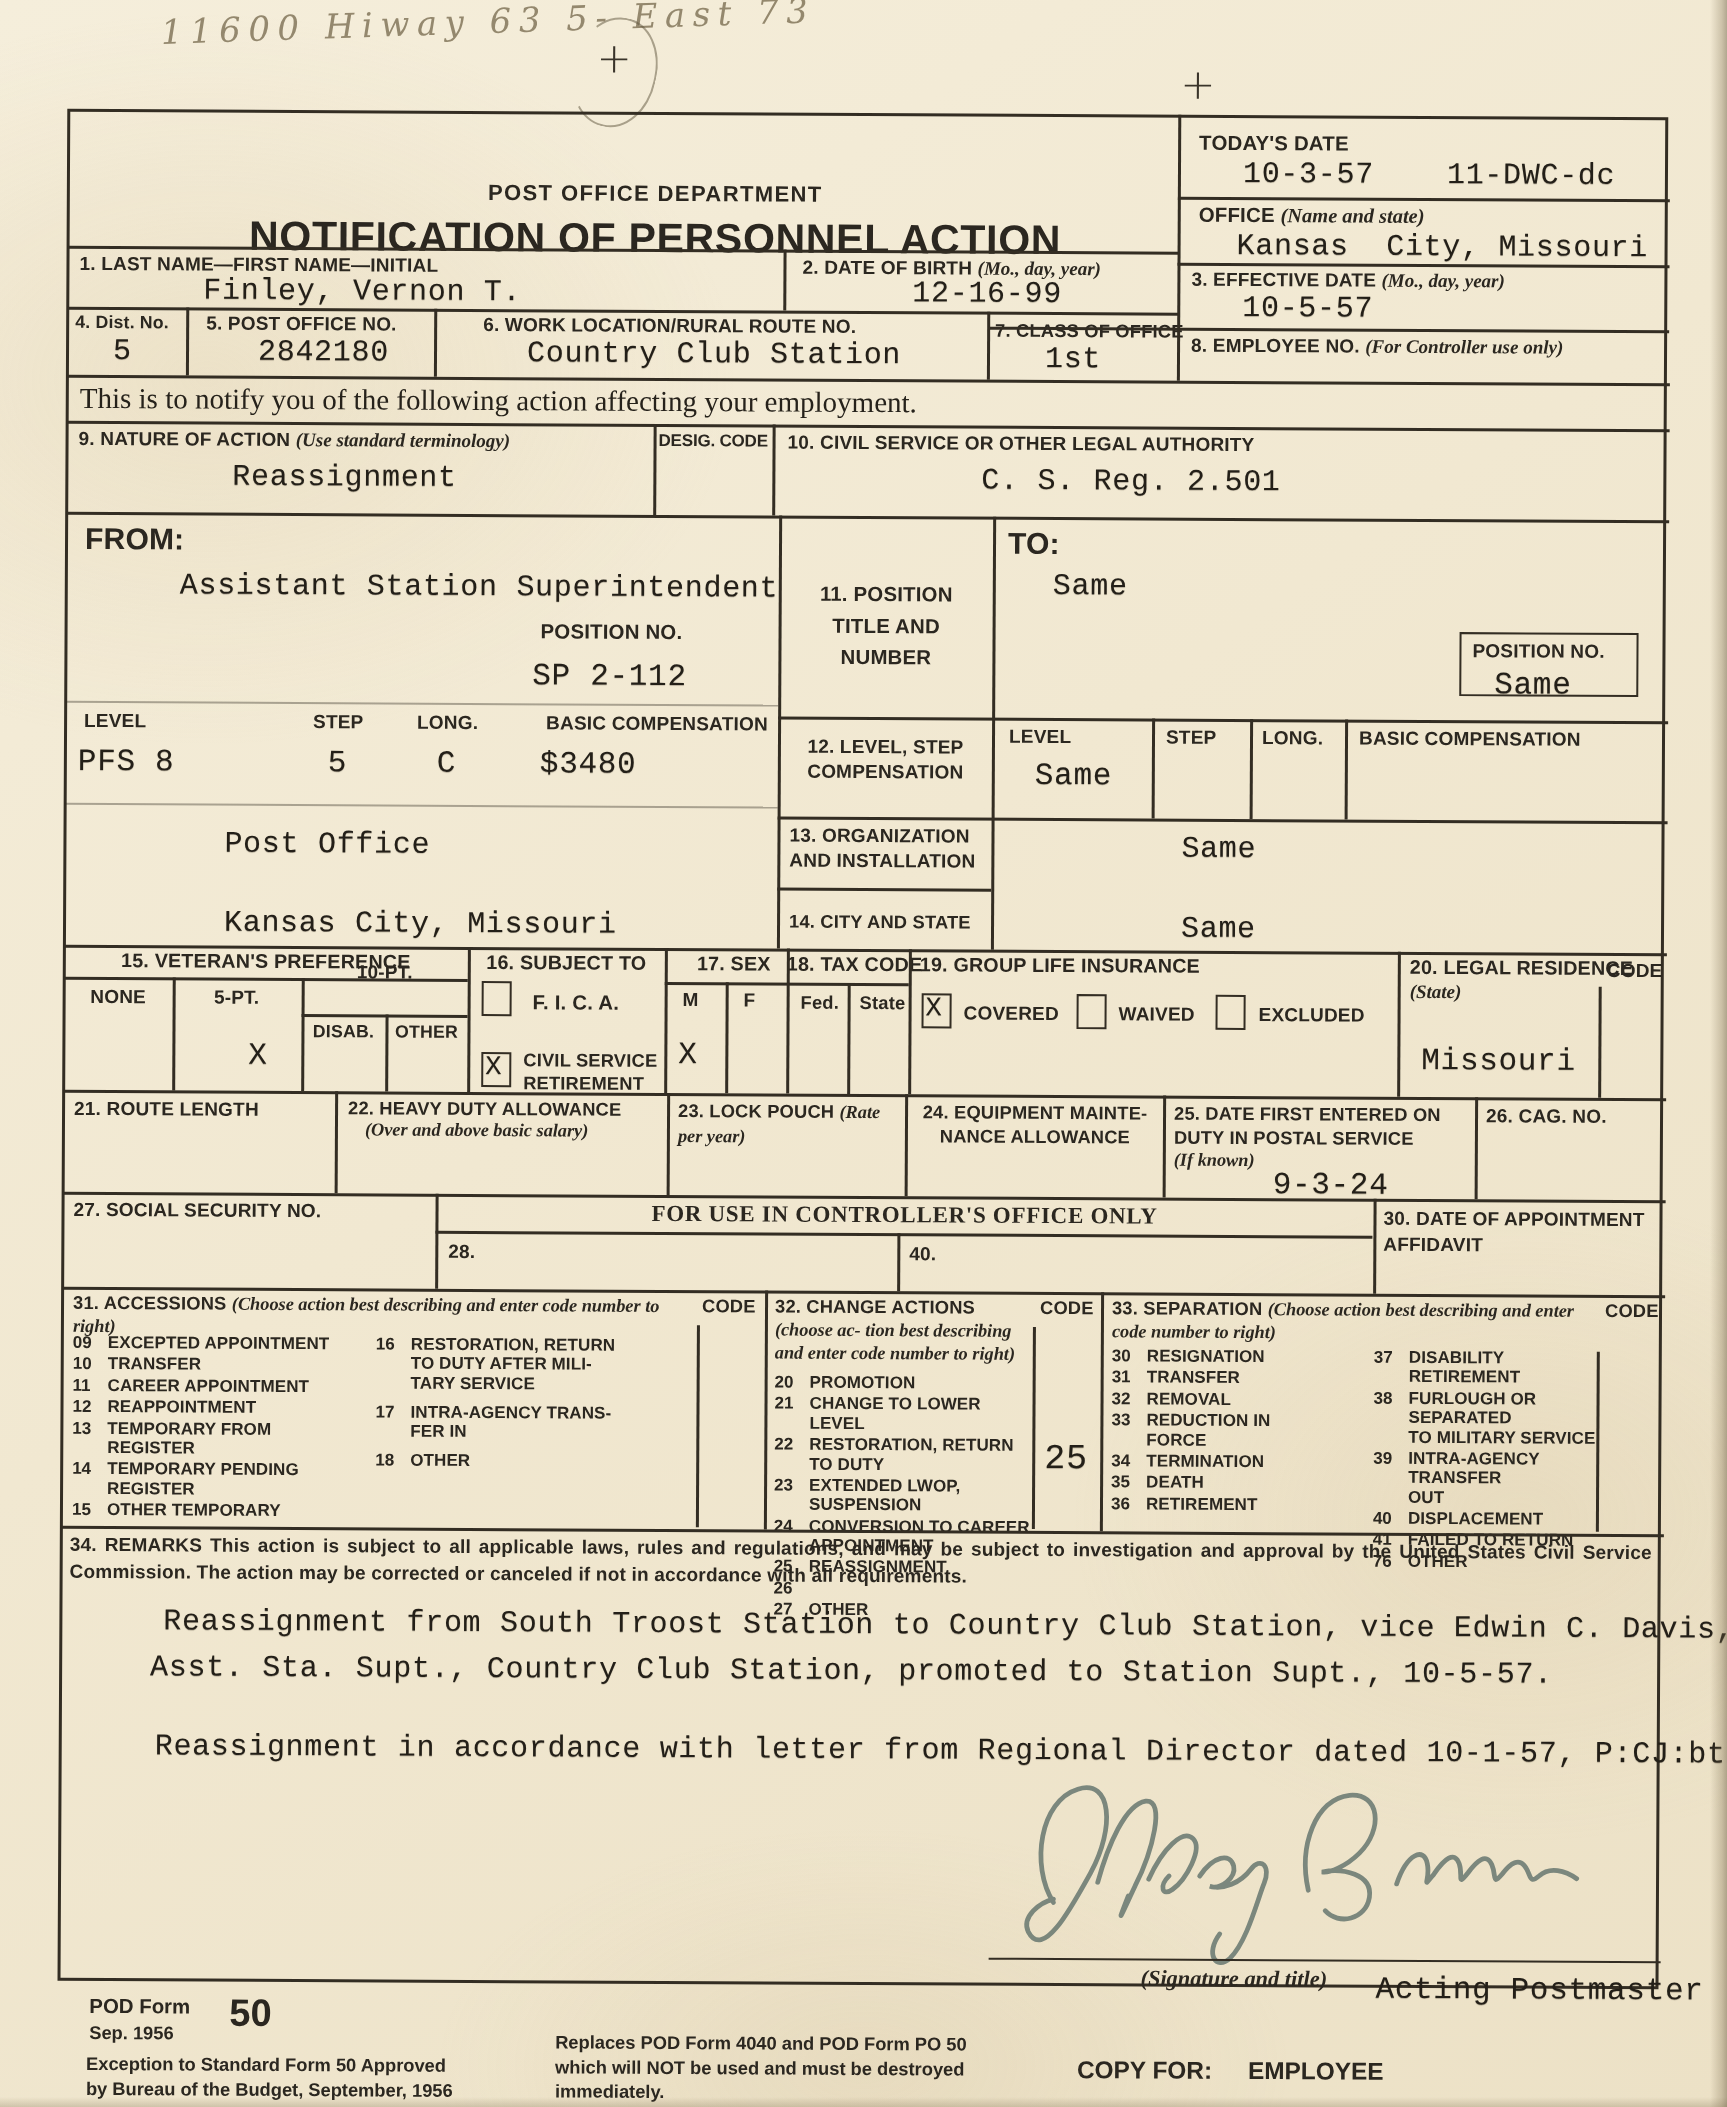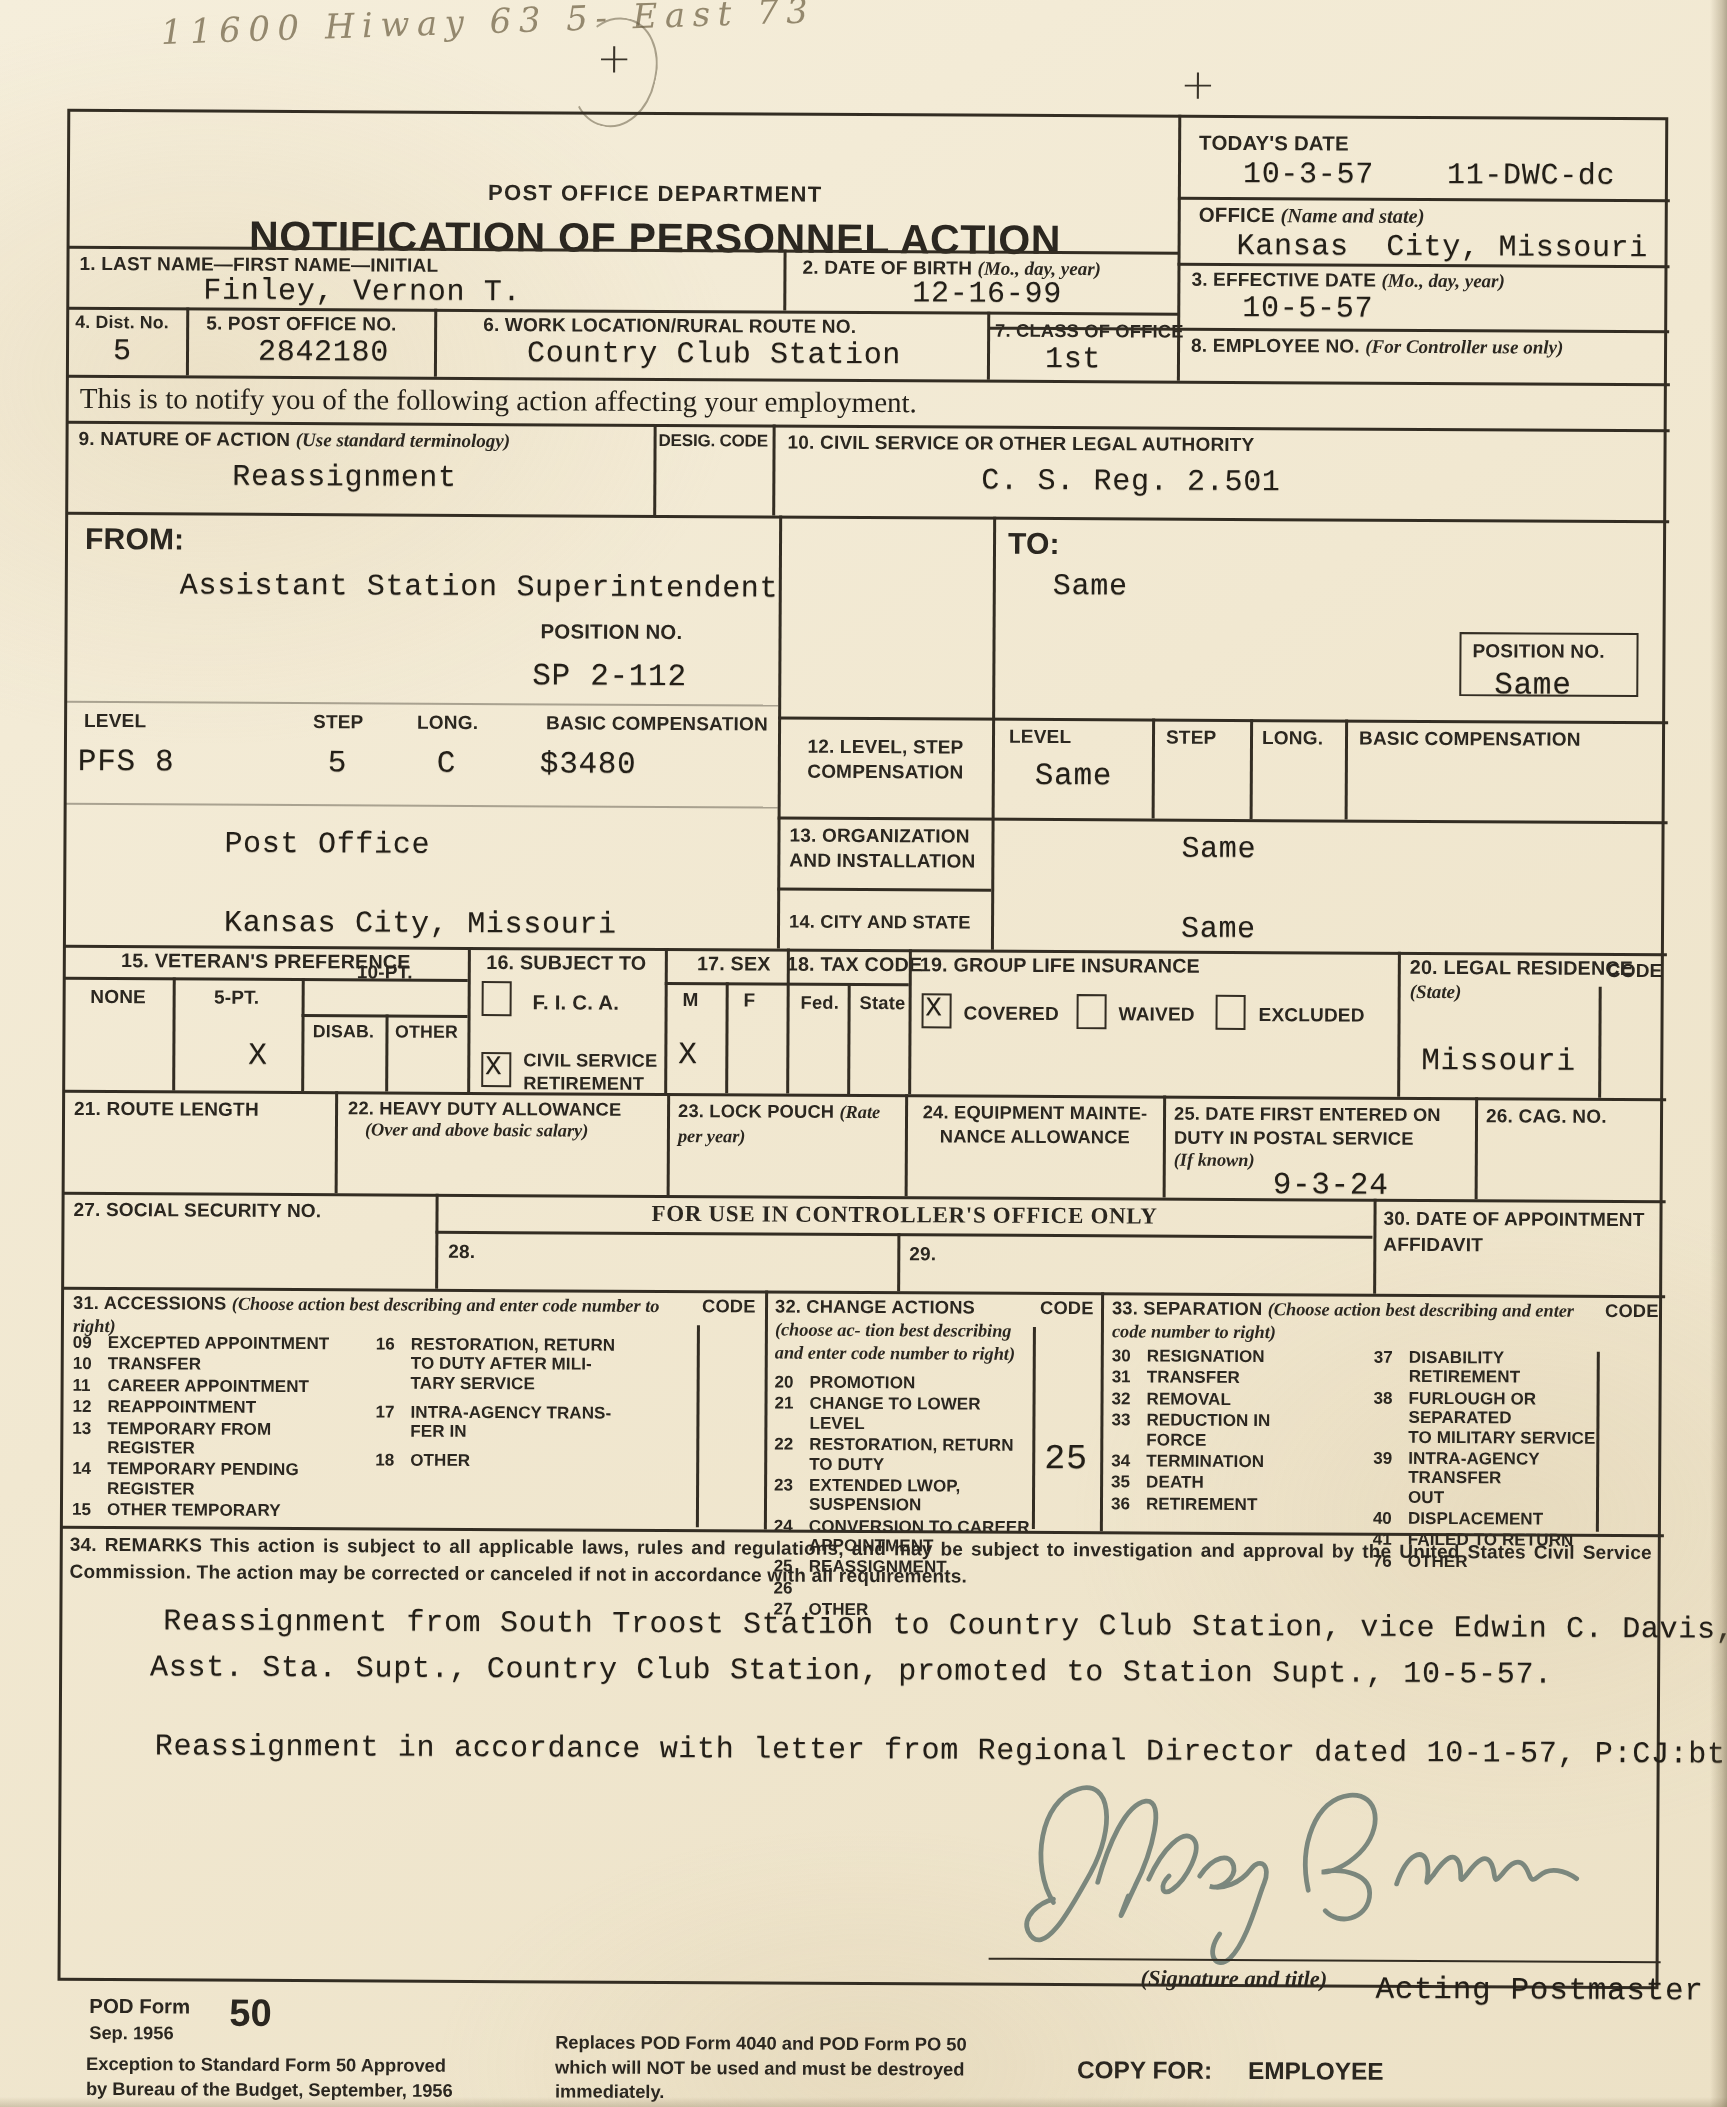--- a/index.html
+++ b/index.html
@@ -126,20 +126,21 @@
   <div class="lbl" style="left:549px;top:714px">BASIC COMPENSATION</div>
 
   <div class="typ big" style="left:81px;top:748px">PFS 8</div>
   <div class="typ big" style="left:331px;top:748px">5</div>
   <div class="typ big" style="left:440px;top:748px">C</div>
   <div class="typ big" style="left:543px;top:748px">$3480</div>
 
   <div class="typ" style="left:228px;top:830px">Post Office</div>
   <div class="typ" style="left:228px;top:909px">Kansas City, Missouri</div>
 
+  <div class="lbl wrap ctr" style="left:795px;top:579px;width:187px;font-size:20.4px;line-height:1.55">11. POSITION TITLE AND NUMBER</div>
   <div class="lbl wrap ctr" style="left:796px;top:735px;width:185px;font-size:19px;line-height:1.3">12. LEVEL, STEP COMPENSATION</div>
   <div class="lbl wrap" style="left:793px;top:824px;width:192px;font-size:19px;line-height:1.3">13. ORGANIZATION AND INSTALLATION</div>
   <div class="lbl wrap" style="left:793px;top:911px;width:192px;font-size:18.3px">14. CITY AND STATE</div>
 
   <div class="lbl" style="left:1010px;top:526px;font-size:30px">TO:</div>
   <div class="typ" style="left:1055px;top:568px">Same</div>
 
   <div class="posbox"></div>
   <div class="lbl" style="left:1475px;top:637px;font-size:19px">POSITION NO.</div>
   <div class="typ big" style="left:1497px;top:664px">Same</div>
@@ -203,21 +204,21 @@
 NANCE ALLOWANCE</div>
   <div class="lbl pre" style="left:1179px;top:1100px;width:292px;font-size:18.3px;line-height:1.3">25. DATE FIRST ENTERED ON
 DUTY IN POSTAL SERVICE</div>
   <div class="lbl it" style="left:1179px;top:1148px;font-size:18.3px">(If known)</div>
   <div class="typ big" style="left:1278px;top:1165px">9-3-24</div>
   <div class="lbl" style="left:1491px;top:1102px">26. CAG. NO.</div>
 
   <div class="lbl" style="left:79px;top:1203px">27. SOCIAL SECURITY NO.</div>
   <div class="banner ctr" style="left:448px;top:1202px;width:924px">FOR USE IN CONTROLLER'S OFFICE ONLY</div>
   <div class="lbl" style="left:454px;top:1243px">28.</div>
-  <div class="lbl" style="left:915px;top:1243px">29.</div>
+  <div class="lbl" style="left:915px;top:1243px">40.</div>
   <div class="lbl pre" style="left:1389px;top:1203px;width:272px;line-height:1.35">30. DATE OF APPOINTMENT
 AFFIDAVIT</div>
 
   <div class="lbl wrap" style="left:79px;top:1296px;width:598px;font-size:18.3px;line-height:1.25">
     <span>31. ACCESSIONS</span>
     <span class="it">(Choose action best describing and enter code number to right)</span>
   </div>
   <div class="lbl" style="left:708px;top:1296px;font-size:18.3px">CODE</div>
 
   <div class="clist" style="left:79px;top:1337px;width:292px">

